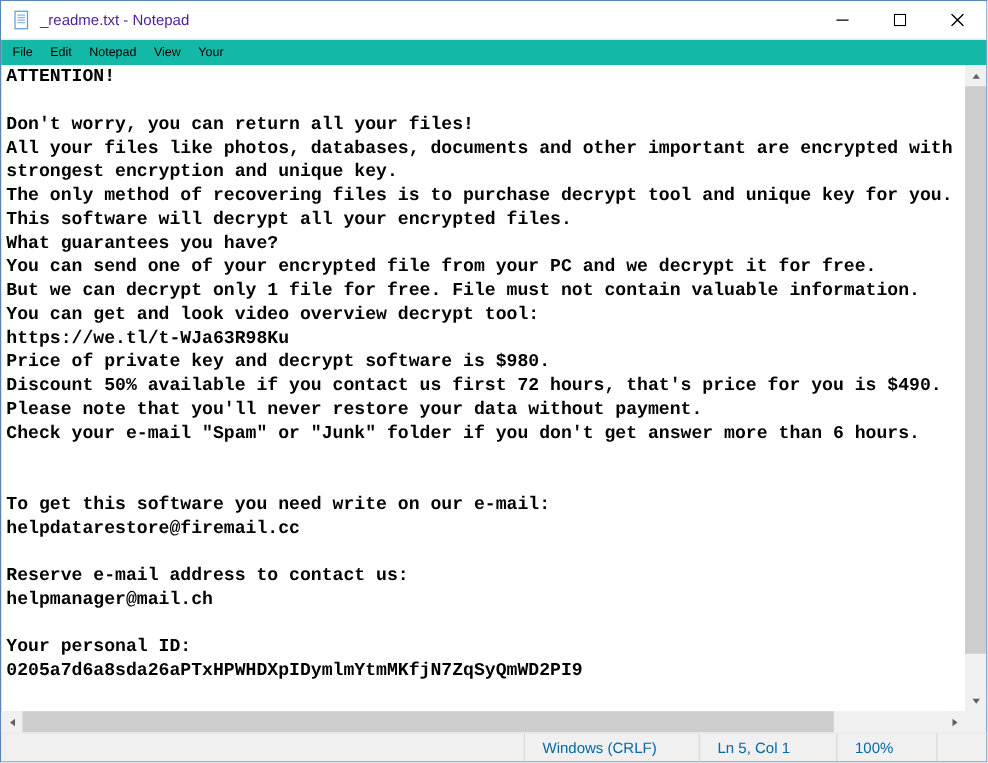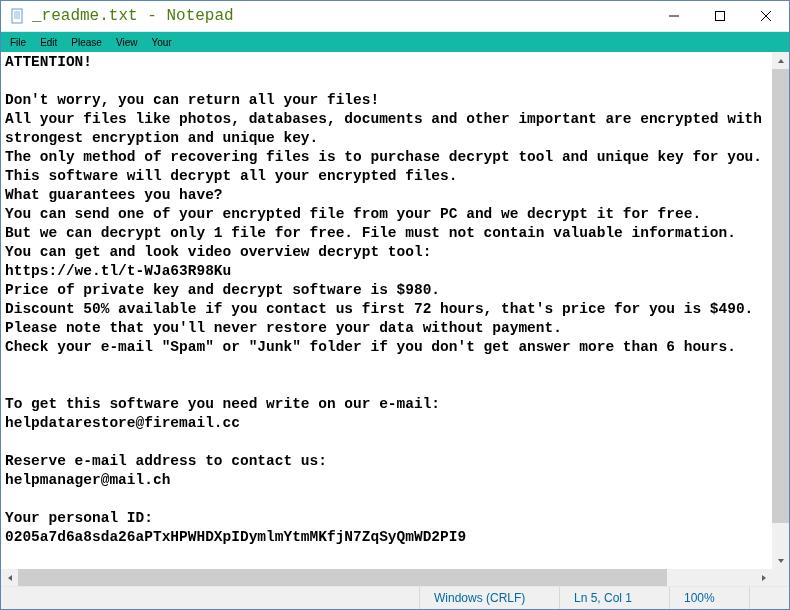--- a/index.html
+++ b/index.html
@@ -1,21 +1,21 @@
 <!DOCTYPE html>
 <html><head>
 <meta charset="utf-8">
 <style>
   * { margin: 0; padding: 0; box-sizing: border-box; }
   html, body { width: 790px; height: 610px; overflow: hidden; font-family: 'Segoe UI', Tahoma, sans-serif; background: #fff; }
   .window { width: 790px; height: 610px; border: 1px solid #5a86b5; display: flex; flex-direction: column; background: #fff; }
   
   .titlebar { height: 31px; background: #fff; display: flex; align-items: center; border-bottom: 1px solid #e8e8e8; }
   .titlebar-icon { width: 16px; height: 16px; margin: 0 6px 0 9px; display: flex; align-items: center; justify-content: center; }
-  .titlebar-title { font-size: 16px; color: #4d7c0f; flex: 0 0 auto; font-family: Liberation Mono, monospace; }
+  .titlebar-title { font-size: 12px; color: #4c1d95; flex: 0 0 auto; }
   .titlebar-spacer { flex: 1; }
   .win-controls { display: flex; height: 31px; }
   .win-btn { width: 46px; height: 31px; display: flex; align-items: center; justify-content: center; background: transparent; border: none; cursor: pointer; }
   .win-btn svg { width: 10px; height: 10px; }
   
   .menubar { height: 20px; display: flex; align-items: center; padding: 0 2px; font-size: 10px; background: #14b8a6; }
   .menu-item { padding: 1px 7px; cursor: pointer; }
   
   .content-wrap { flex: 1; position: relative; overflow: hidden; font-weight: bold; }
   .content { position: absolute; inset: 0 17px 17px 0; padding: 1px 4px; font-family: Consolas, 'Courier New', monospace; font-size: 14.5px; line-height: 19px; white-space: pre; color: #000; overflow: hidden; }
@@ -70,21 +70,21 @@
             <line x1="0" y1="0" x2="10" y2="10" stroke="#000" stroke-width="1"></line>
             <line x1="10" y1="0" x2="0" y2="10" stroke="#000" stroke-width="1"></line>
           </svg>
       </button>
     </div>
   </div>
 
   <div class="menubar">
     <span class="menu-item">File</span>
     <span class="menu-item">Edit</span>
-    <span class="menu-item">Please</span>
+    <span class="menu-item">Notepad</span>
     <span class="menu-item">View</span>
     <span class="menu-item">Your</span>
   </div>
 
   <div class="content-wrap">
     <div class="content" id="text-content">ATTENTION!
 
 Don't worry, you can return all your files!
 All your files like photos, databases, documents and other important are encrypted with
 strongest encryption and unique key.

